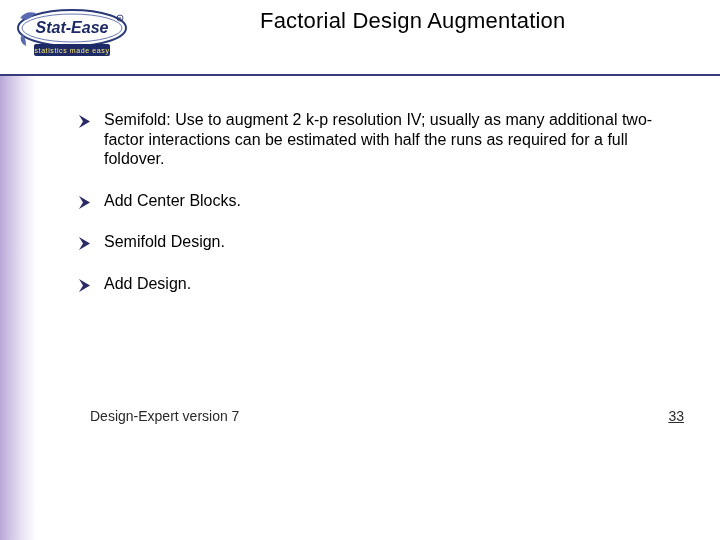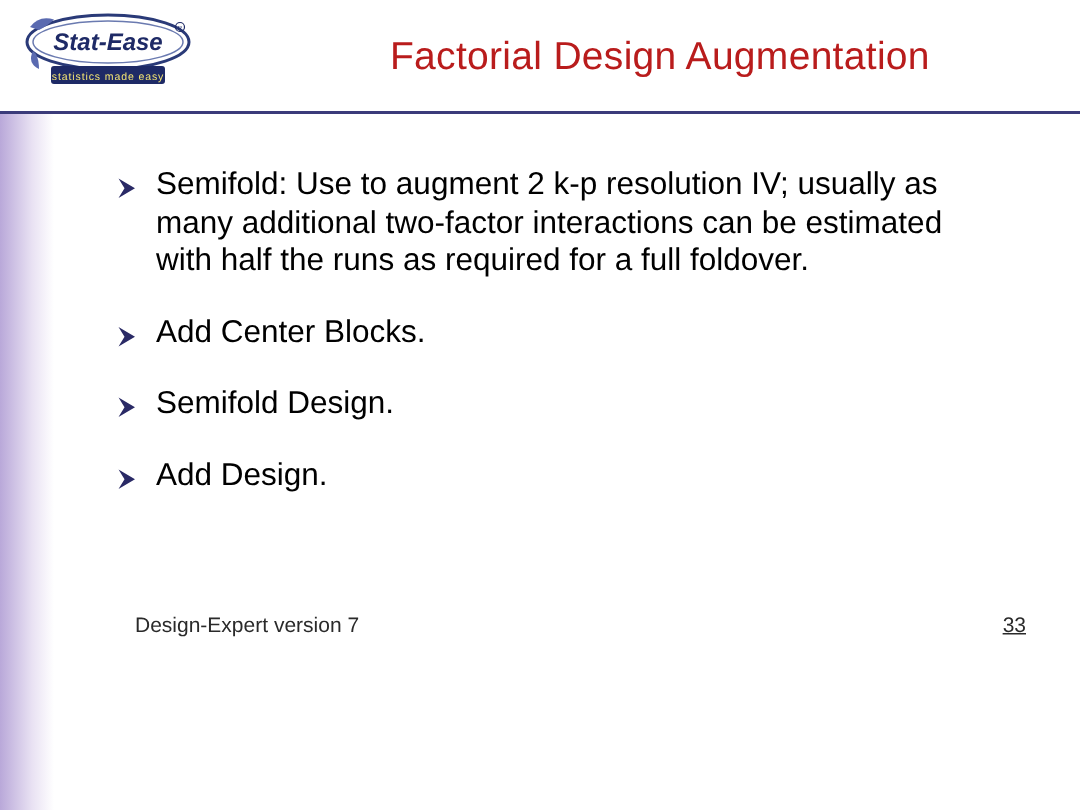--- a/index.html
+++ b/index.html
@@ -28,23 +28,23 @@
   .logo-wrap {
     position: absolute;
     left: 12px;
     top: 6px;
     width: 120px;
     height: 56px;
   }
   .title {
     position: absolute;
     left: 260px;
-    top: 22px;
-    font-size: 26px;
-    color: #b91c1c;
+    top: 8px;
+    font-size: 22px;
+    color: #000000;
     letter-spacing: 0.2px;
   }
   .hr-line {
     position: absolute;
     left: 0;
     top: 74px;
     width: 720px;
     height: 2px;
     background: #3b3b7a;
   }
@@ -54,21 +54,21 @@
     top: 76px;
     width: 36px;
     height: 464px;
     background: linear-gradient(to right, #b9a8d9 0%, #e9e2f3 60%, #ffffff 100%);
   }
   .body {
     position: absolute;
     left: 78px;
     top: 110px;
     width: 590px;
-    font-size: 21px;
+    font-size: 16px;
     line-height: 1.22;
     color: #000000;
   }
   .bullet {
     position: relative;
     padding-left: 26px;
     margin-bottom: 22px;
   }
   .arrow {
     position: absolute;

